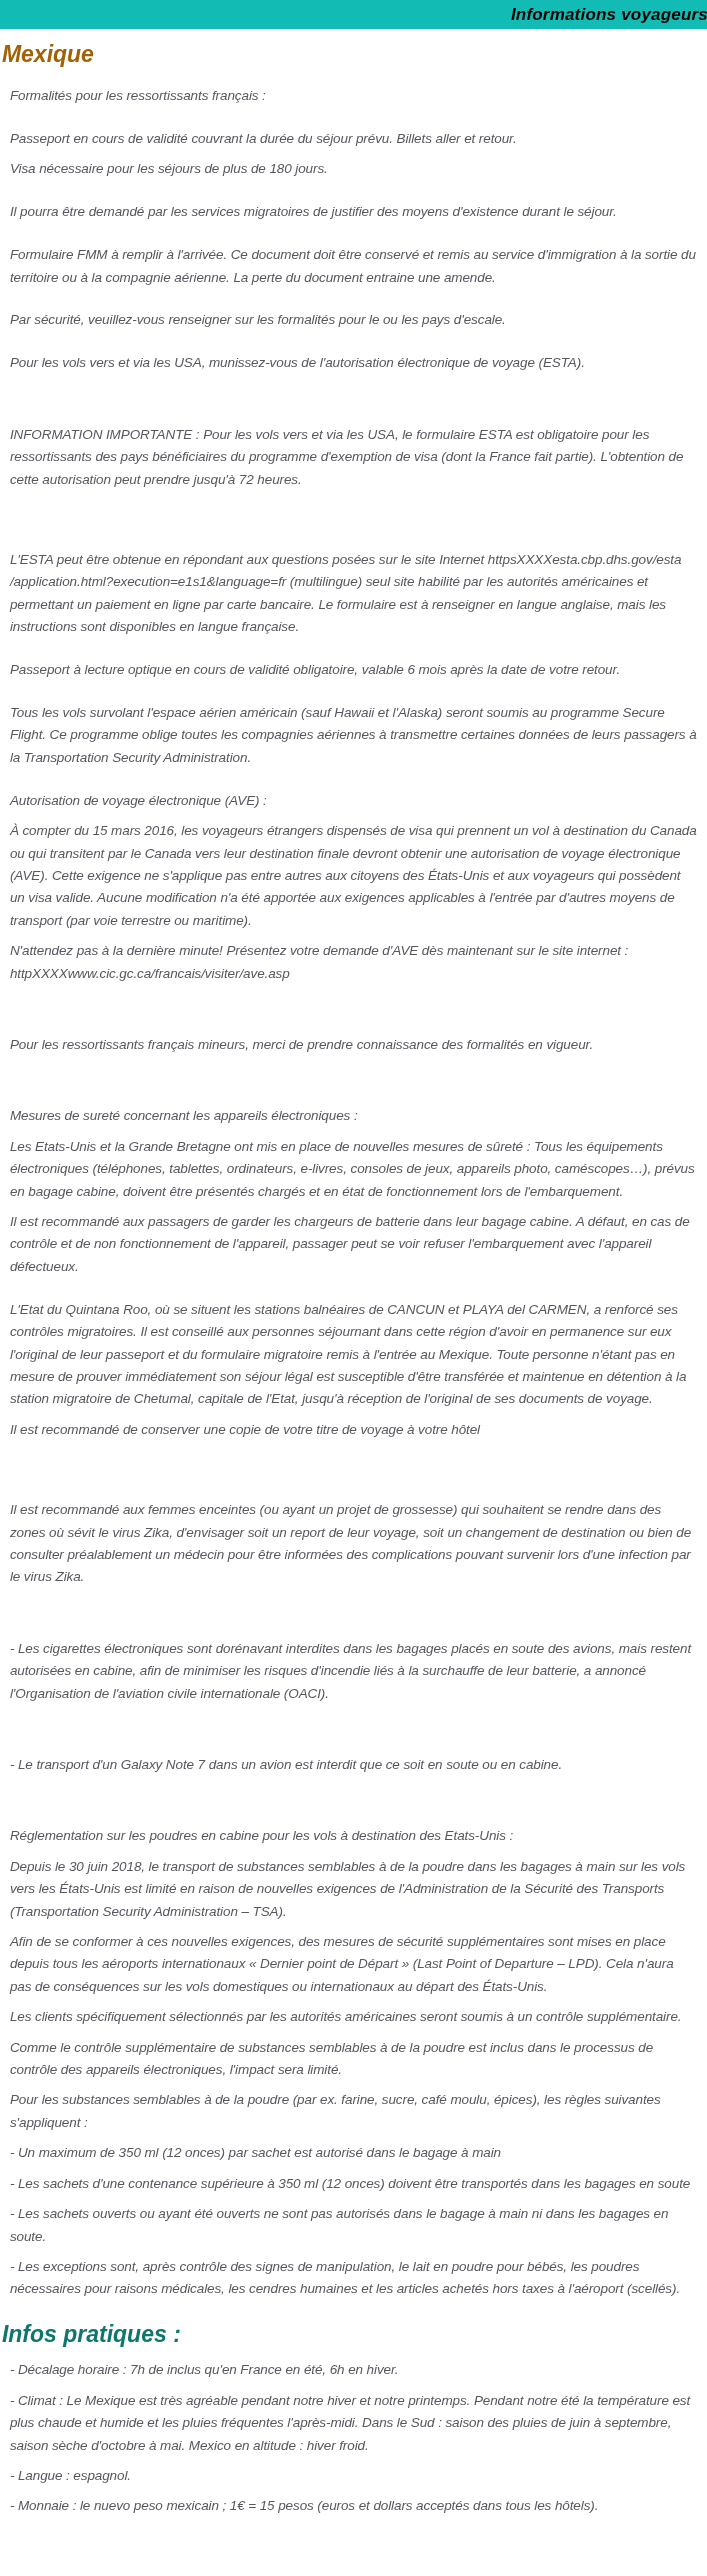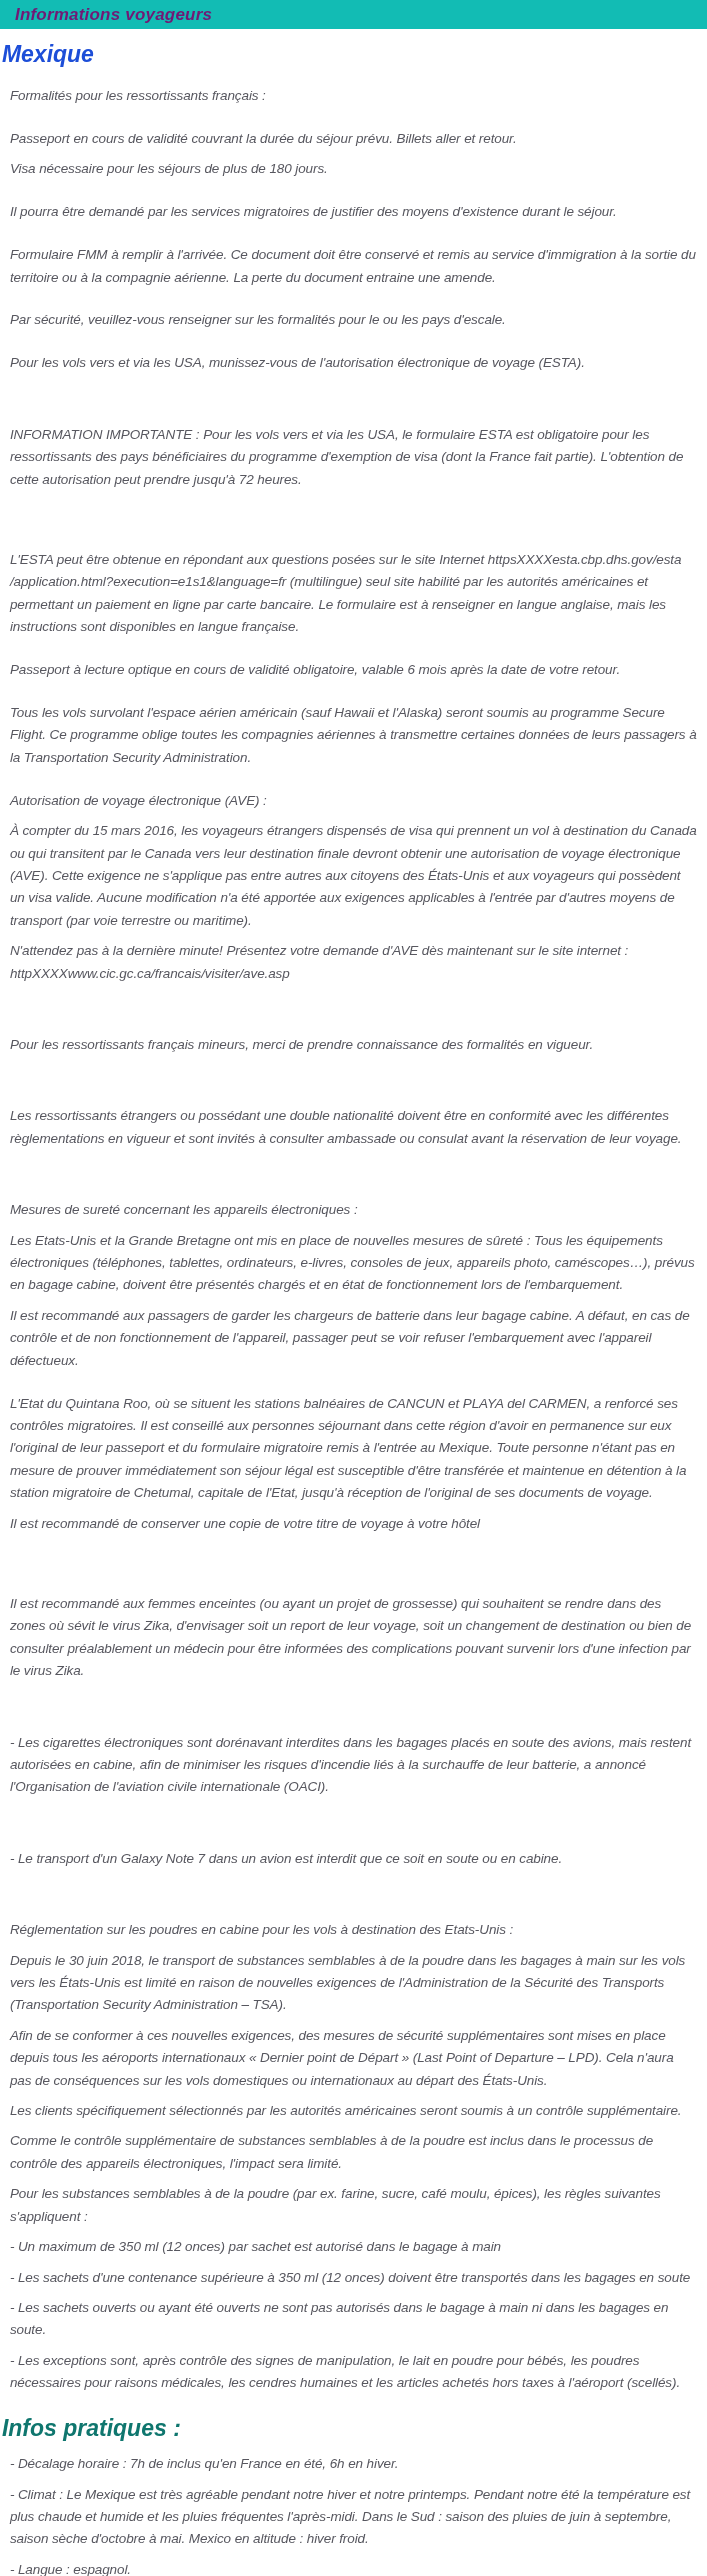--- a/index.html
+++ b/index.html
@@ -10,31 +10,32 @@
   .page {
     width: 708px;
     background: #ffffff;
     font-family: "Liberation Sans", sans-serif;
     font-style: italic;
     color: #57575f;
     box-sizing: border-box;
   }
   .banner {
     background: #12bcb4;
-    color: #701a75;
+    color: #000000;
     height: 29px;
     line-height: 29px;
     padding-left: 15px;
     font-size: 17px;
     font-weight: bold;
     font-style: italic;
     letter-spacing: 0.2px;
+    text-align: right;
   }
   .country-title {
-    color: #1d4ed8;
+    color: #a16207;
     font-size: 23px;
     font-weight: bold;
     font-style: italic;
     margin: 12px 0 17px 0;
     padding: 0 1.9px;
   }
   .content {
     padding: 0 2.8px 18.7px 1.9px;
   }
   .content p {
@@ -88,21 +89,20 @@
 
     <p class="g1">Tous les vols survolant l'espace aérien américain (sauf Hawaii et l'Alaska) seront soumis au programme Secure Flight. Ce programme oblige toutes les compagnies aériennes à transmettre certaines données de leurs passagers à la Transportation Security Administration.</p>
 
 
     <p class="g1">Autorisation de voyage électronique (AVE) :</p>
     <p>À compter du 15 mars 2016, les voyageurs étrangers dispensés de visa qui prennent un vol à destination du Canada ou qui transitent par le Canada vers leur destination finale devront obtenir une autorisation de voyage électronique (AVE). Cette exigence ne s'applique pas entre autres aux citoyens des États-Unis et aux voyageurs qui possèdent un visa valide. Aucune modification n'a été apportée aux exigences applicables à l'entrée par d'autres moyens de transport (par voie terrestre ou maritime).</p>
     <p>N'attendez pas à la dernière minute! Présentez votre demande d'AVE dès maintenant sur le site internet : httpXXXXwww.cic.gc.ca/francais/visiter/ave.asp</p>
 
     <p class="g2">Pour les ressortissants français mineurs, merci de prendre connaissance des formalités en vigueur.</p>
 
-    <p class="g2">Les ressortissants étrangers ou possédant une double nationalité doivent être en conformité avec les différentes règlementations en vigueur et sont invités à consulter ambassade ou consulat avant la réservation de leur voyage.</p>
 
     <p class="g2">Mesures de sureté concernant les appareils électroniques :</p>
     <p>Les Etats-Unis et la Grande Bretagne ont mis en place de nouvelles mesures de sûreté : Tous les équipements électroniques (téléphones, tablettes, ordinateurs, e-livres, consoles de jeux, appareils photo, caméscopes…), prévus en bagage cabine, doivent être présentés chargés et en état de fonctionnement lors de l'embarquement.</p>
     <p>Il est recommandé aux passagers de garder les chargeurs de batterie dans leur bagage cabine. A défaut, en cas de contrôle et de non fonctionnement de l'appareil, passager peut se voir refuser l'embarquement avec l'appareil défectueux.</p>
 
     <p class="g1">L'Etat du Quintana Roo, où se situent les stations balnéaires de CANCUN et PLAYA del CARMEN, a renforcé ses contrôles migratoires. Il est conseillé aux personnes séjournant dans cette région d'avoir en permanence sur eux l'original de leur passeport et du formulaire migratoire remis à l'entrée au Mexique. Toute personne n'étant pas en mesure de prouver immédiatement son séjour légal est susceptible d'être transférée et maintenue en détention à la station migratoire de Chetumal, capitale de l'Etat, jusqu'à réception de l'original de ses documents de voyage.</p>
     <p>Il est recommandé de conserver une copie de votre titre de voyage à votre hôtel</p>
 
     <p class="g3">Il est recommandé aux femmes enceintes (ou ayant un projet de grossesse) qui souhaitent se rendre dans des zones où sévit le virus Zika, d'envisager soit un report de leur voyage, soit un changement de destination ou bien de consulter préalablement un médecin pour être informées des complications pouvant survenir lors d'une infection par le virus Zika.</p>
 

